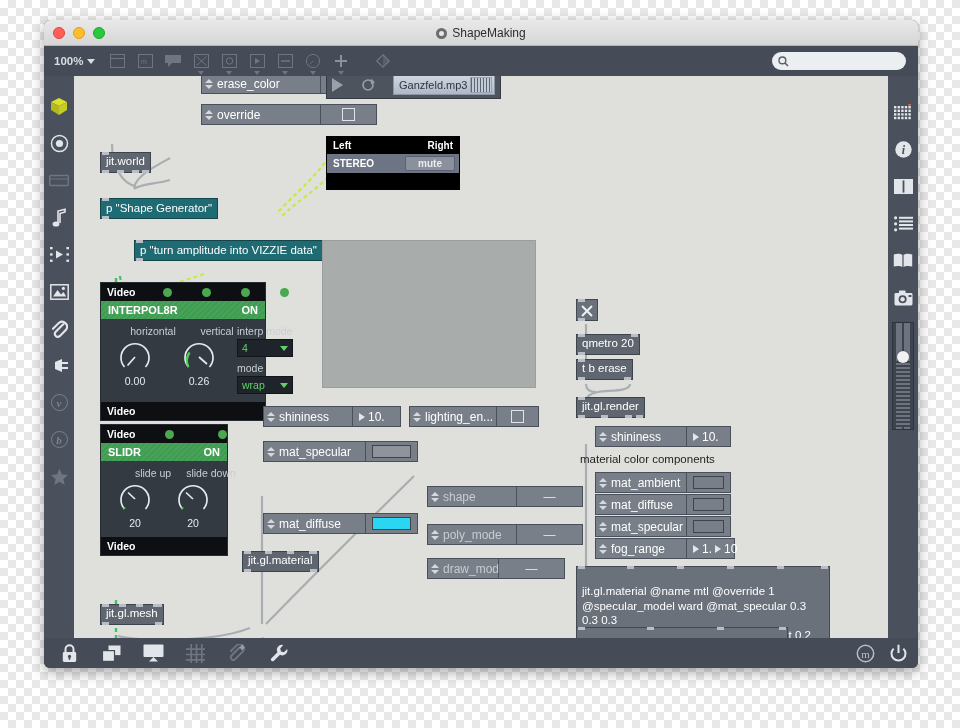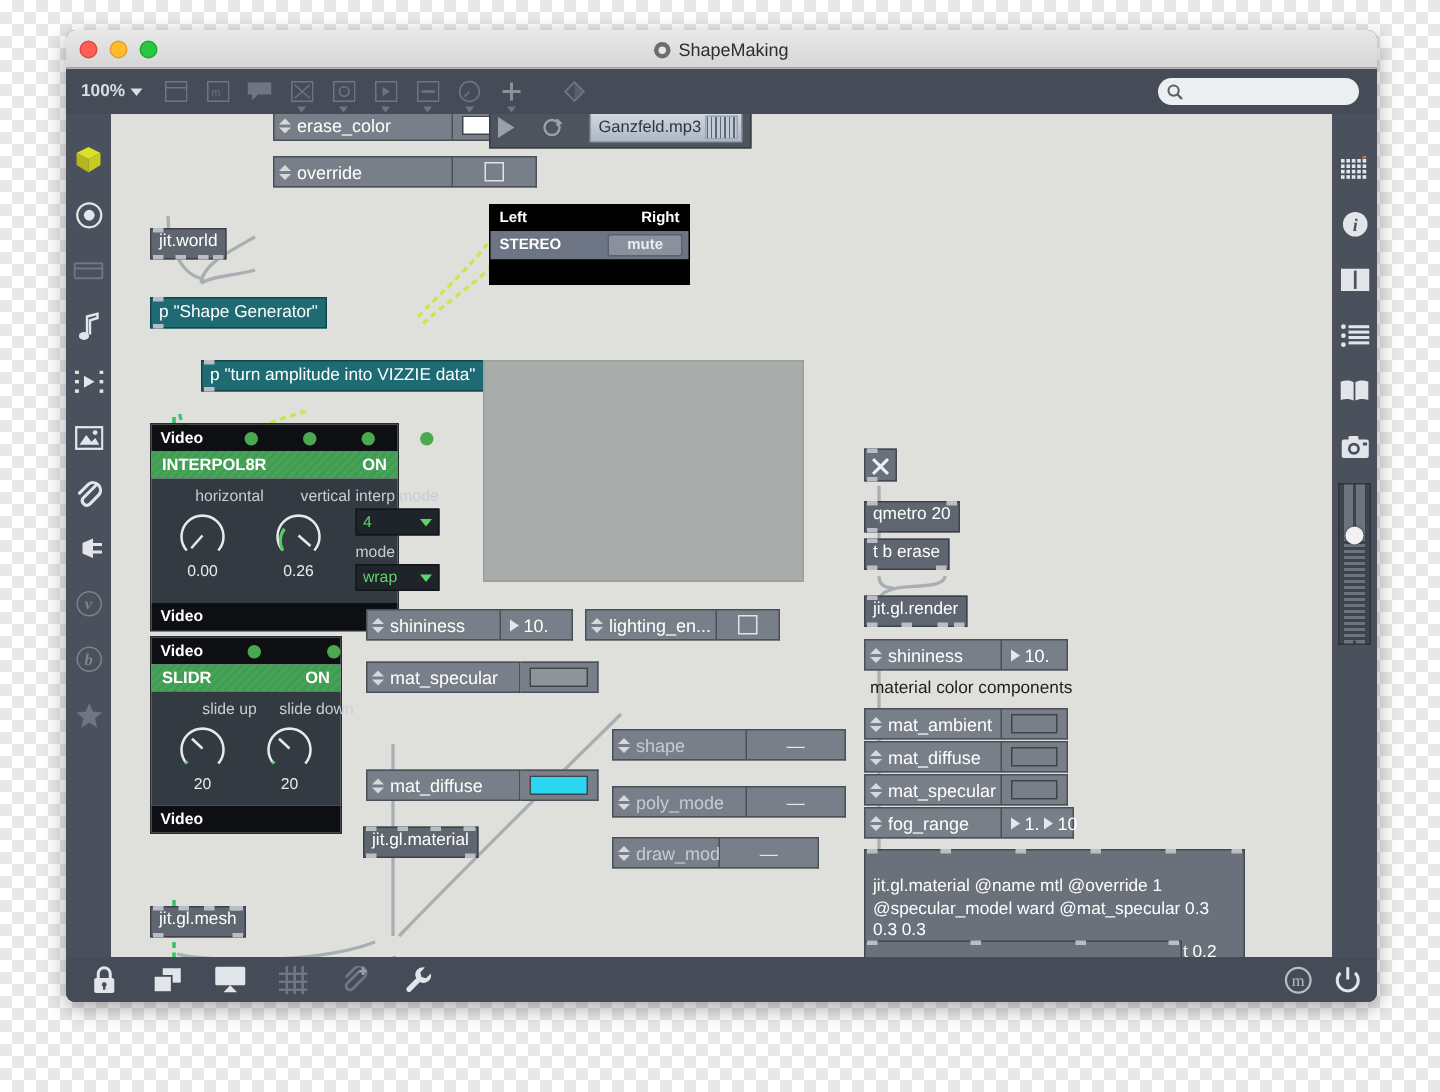--- a/index.html
+++ b/index.html
@@ -179,21 +179,21 @@
   }
   
   .attrui {
     display: flex; align-items: stretch;
     font-size: 12px; height: 21px;
   }
   .attr-name {
     background: #787f88; color: #ffffff;
     border: 1px solid #4a5059;
     display: flex; align-items: center; gap: 4px;
-    padding: 0 6px 0 3px; white-space: nowrap;
+    padding: 0 6px 0 3px; white-space: nowrap; margin-left: 19px;
   }
   .attr-name.dim { color: #c8ccd1; }
   .spin {
     display: flex; flex-direction: column; justify-content: center;
     gap: 2px; flex: 0 0 7px;
   }
   .spin .up {
     width:0;height:0;border-left:4px solid transparent;border-right:4px solid transparent;
     border-bottom:4px solid #d5d9de;
   }

